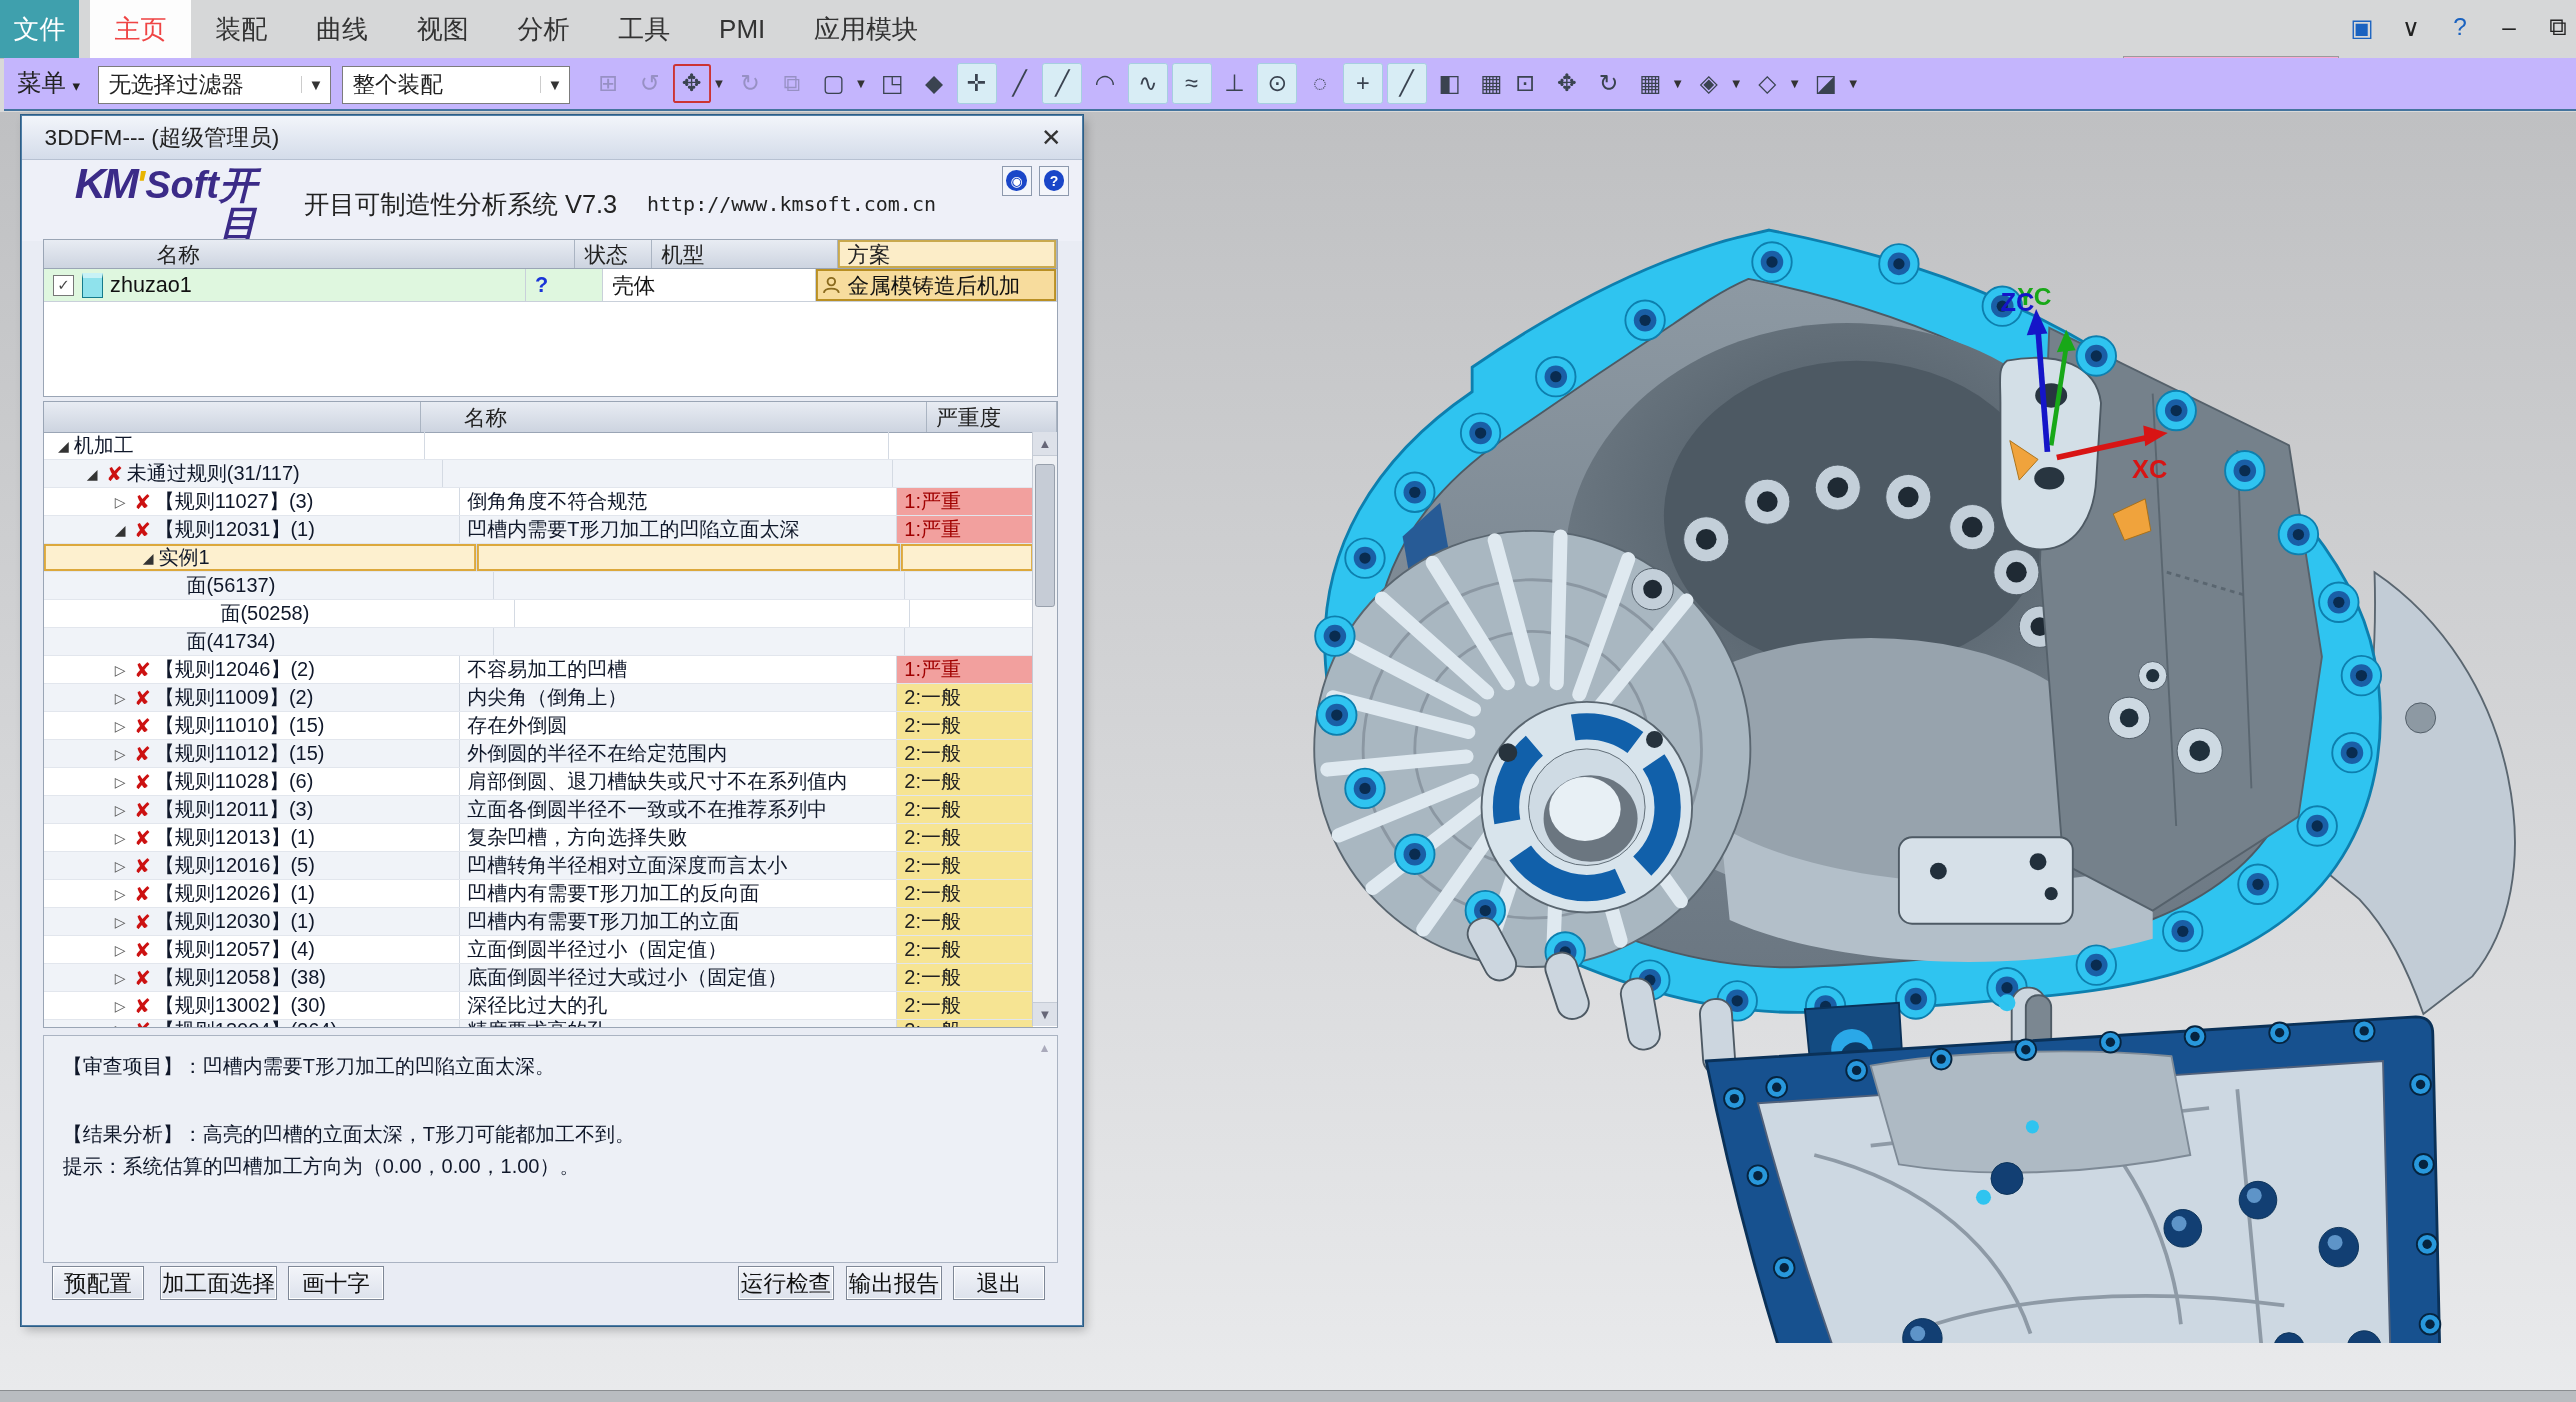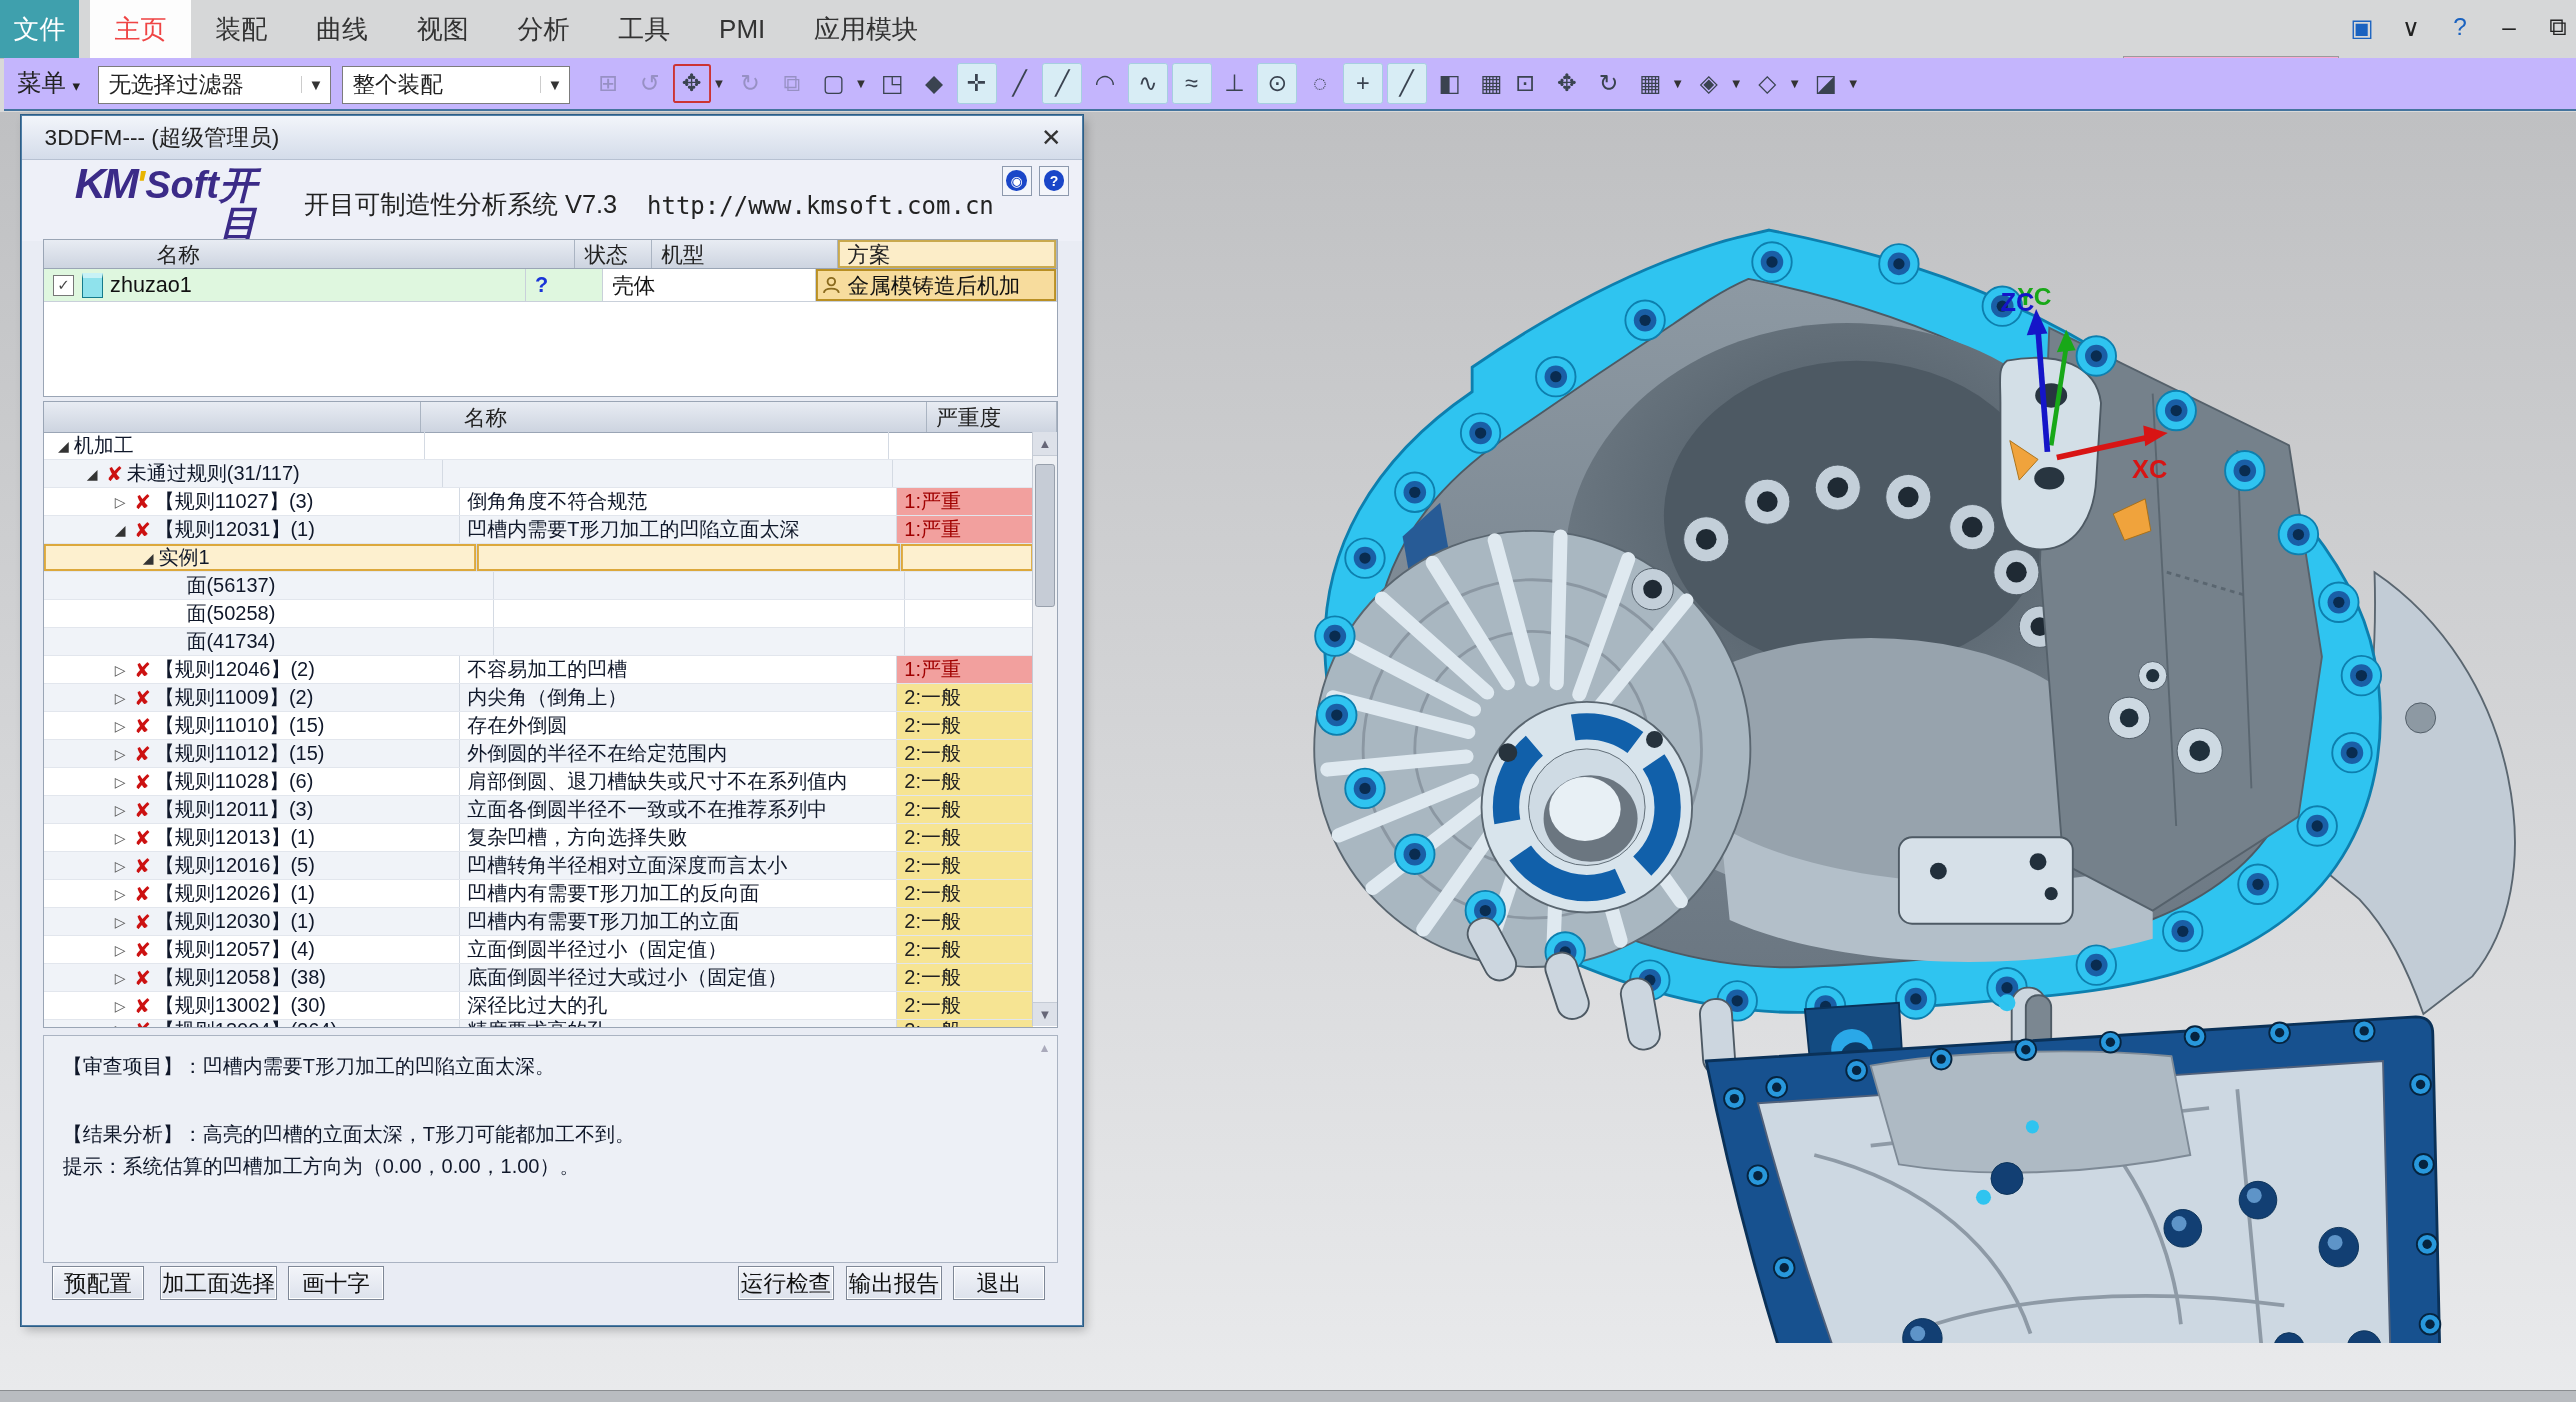--- a/index.html
+++ b/index.html
@@ -38,21 +38,21 @@
   .dlg-title{position:absolute;left:0;top:0;width:100%;height:43px;background:linear-gradient(#f2f5fa,#d4dcea);border-bottom:0.9px solid #b7c1d2;display:flex;align-items:center;}
   .dlg-title .t{font-size:22.6px;color:#222;padding-left:22.6px;flex:1;}
   .dlg-title .x{font-size:24.4px;color:#333;padding-right:20.7px;}
   .dlg-head{position:absolute;left:0;top:44px;width:100%;height:81px;background:#eef0f8;}
   .logo{position:absolute;left:19px;top:3.8px;width:216px;}
   .logo .l1{font-style:italic;font-weight:bold;color:#3b2b88;font-size:38px;line-height:39px;text-align:right;}
   .logo .l1 .km{font-size:43px;letter-spacing:-2.8px;}
   .logo .l1 .spark{color:#e8b400;}
   .logo .l2{font-size:14px;color:#555;letter-spacing:5.6px;padding-left:49px;}
   .apptitle{position:absolute;left:282px;top:28px;font-size:25.4px;color:#222;}
-  .weburl{position:absolute;left:625px;top:32px;font-size:24px;color:#222;font-family:"DejaVu Sans Mono",monospace;}
+  .weburl{position:absolute;left:625px;top:32px;font-size:20px;color:#222;font-family:"DejaVu Sans Mono",monospace;}
   .headicons{position:absolute;right:13px;top:5.6px;display:flex;gap:7.5px;}
   .hbtn{width:28px;height:28px;border:0.9px solid #8d99ad;background:#f3f5fa;display:flex;align-items:center;justify-content:center;font-size:18px;font-weight:bold;color:#fff;}
   .hbtn .ball{width:20.7px;height:20.7px;border-radius:50%;background:#1a46c8;color:#fff;display:flex;align-items:center;justify-content:center;font-size:14px;}
   
   .ptable{position:absolute;left:20.7px;top:123px;width:1013px;background:#fff;border:0.9px solid #9aa5b5;}
   .ptable .hrow{display:flex;height:28px;background:linear-gradient(#e8ecf3,#cdd4e0);border-bottom:0.9px solid #9aa5b5;font-size:21.6px;color:#222;}
   .ptable .hrow>div{display:flex;align-items:center;padding-left:9.4px;border-right:0.9px solid #aab4c2;}
   .ptable .drow{display:flex;height:32px;font-size:21.6px;color:#111;border-bottom:0.9px solid #c9d0da;}
   .ptable .drow>div{display:flex;align-items:center;border-right:0.9px solid #c9d0da;}
   .cw1{width:487px;}.cw2{width:77px;}.cw3{width:205px;}.cw4{width:243px;}
@@ -604,21 +604,21 @@
           </div>
           <div class="trow">
             <div class="tc1" style="padding-left: 122px;">
               <span class="tri"></span>
               <span>面(56137)</span>
             </div>
             <div class="tc2"></div>
             <div class="tc3"></div>
           </div>
           <div class="trow">
-            <div class="tc1" style="padding-left: 122px;">
+            <div class="tc1" style="padding-left: 122px; margin-left: 34px;">
               <span class="tri"></span>
               <span>面(50258)</span>
             </div>
             <div class="tc2"></div>
             <div class="tc3"></div>
           </div>
           <div class="trow">
             <div class="tc1" style="padding-left: 122px;">
               <span class="tri"></span>
               <span>面(41734)</span>

